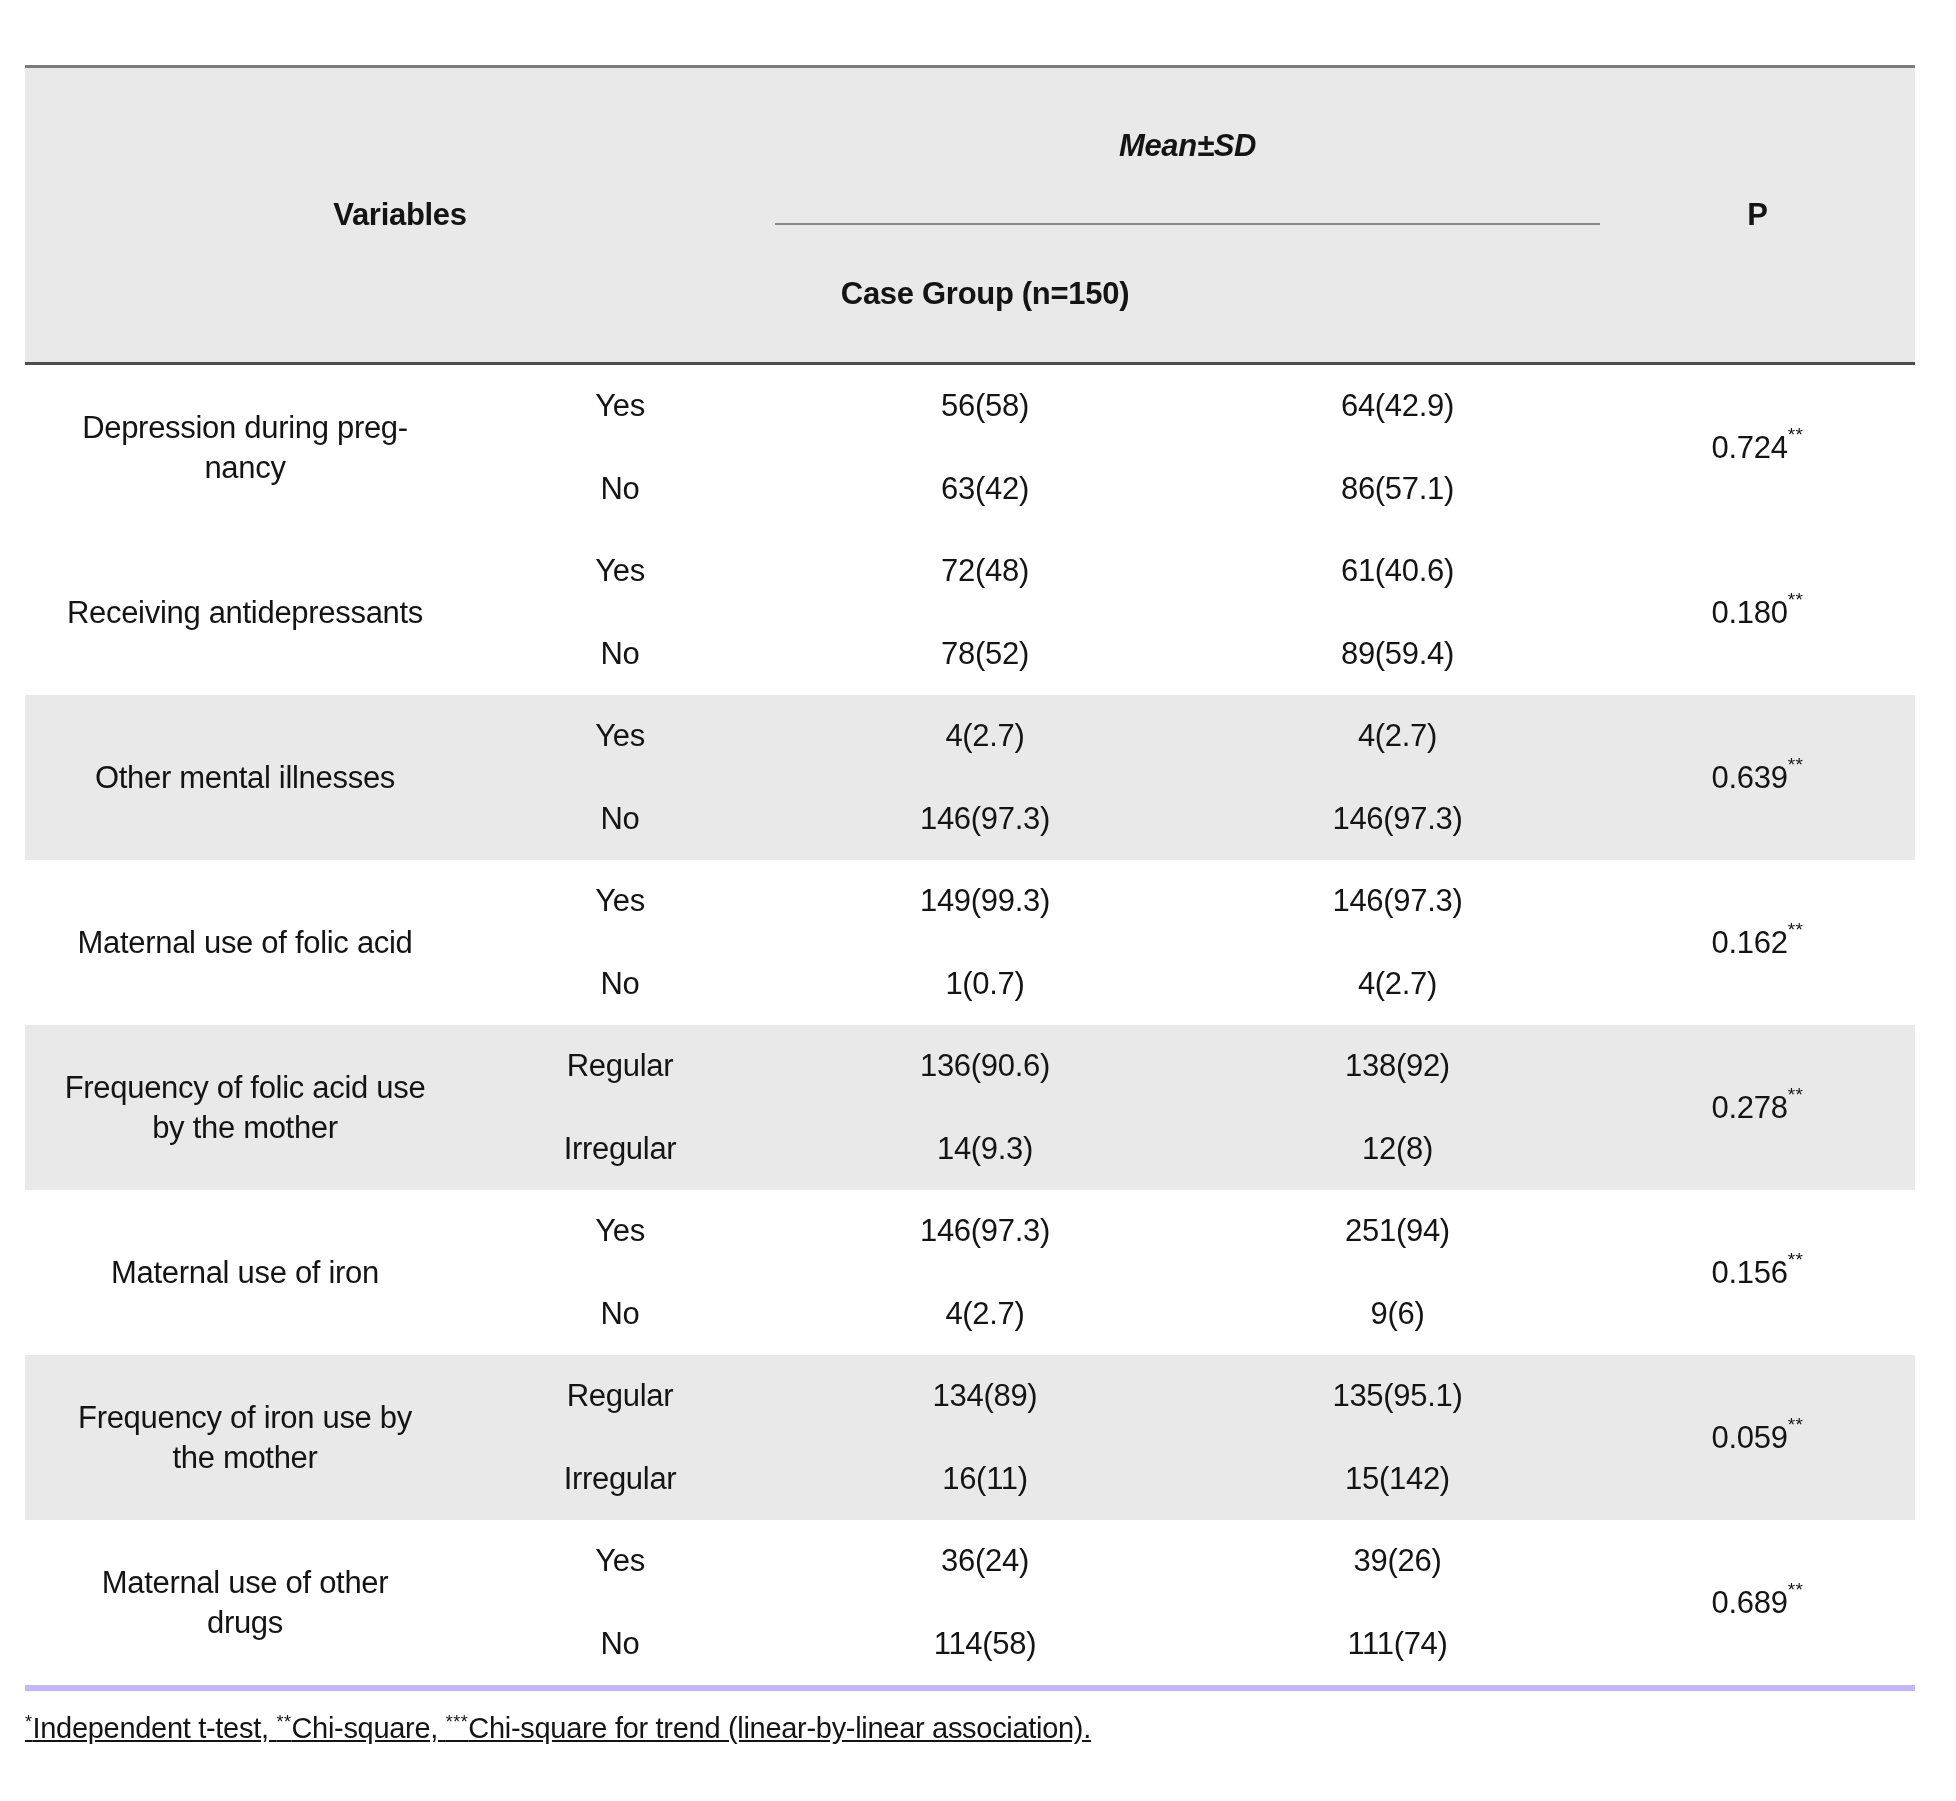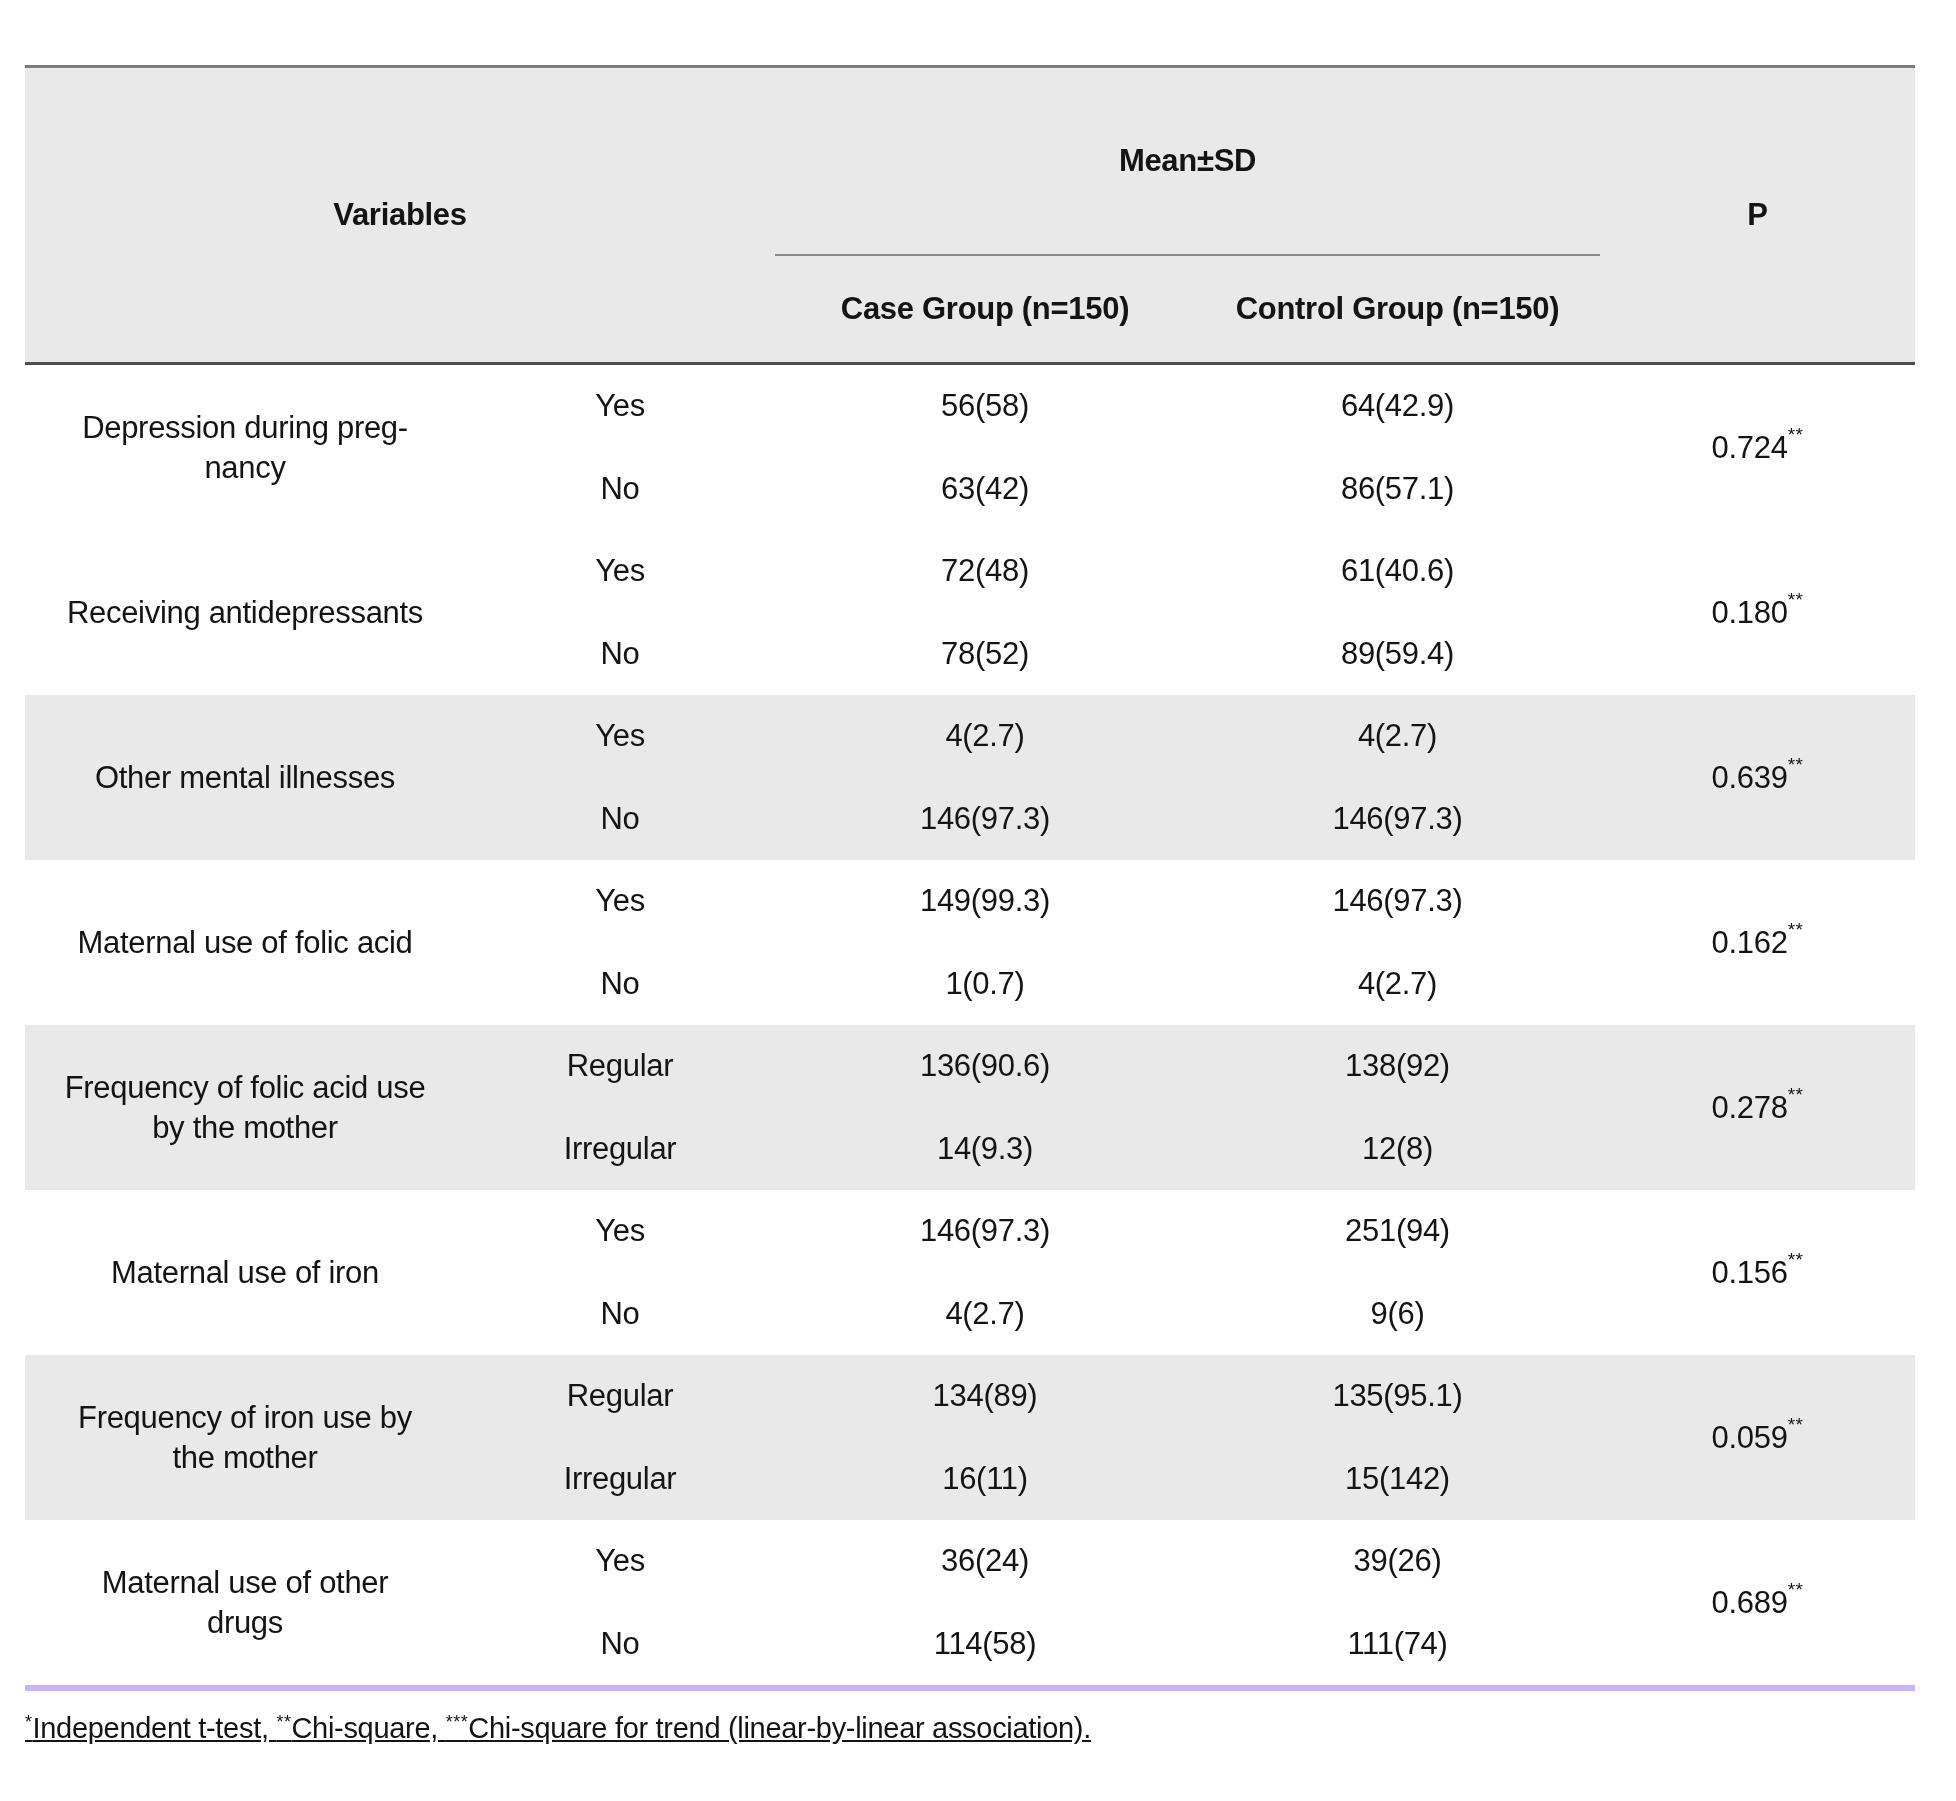--- a/index.html
+++ b/index.html
@@ -38,25 +38,26 @@
     display: flex;
     align-items: center;
     justify-content: center;
   }
   .h-mid {
     display: flex;
     flex-direction: column;
   }
   .h-mid-top {
     box-sizing: border-box;
-    height: 188px;
+    height: 157px;
     border-bottom: 2px solid #8a8a8a;
     display: flex;
     align-items: center;
     justify-content: center;
+    font-style: italic;
   }
   .h-mid-bottom {
     flex: 1;
     display: grid;
     grid-template-columns: 420px 405px;
   }
   .h-group {
     display: flex;
     align-items: center;
     justify-content: center;
@@ -127,21 +128,20 @@
 
 <div class="page">
   <div class="stats-table">
 
     <div class="thead">
       <div class="h-variables">Variables</div>
       <div class="h-mid">
         <div class="h-mid-top">Mean±SD</div>
         <div class="h-mid-bottom">
           <div class="h-group">Case Group (n=150)</div>
-          <div class="h-group">Control Group (n=150)</div>
         </div>
       </div>
       <div class="h-p">P</div>
     </div>
 
     <div class="tbody">
 
       <div class="row-block">
         <div class="cell var-cell">Depression during preg-
 nancy</div>

